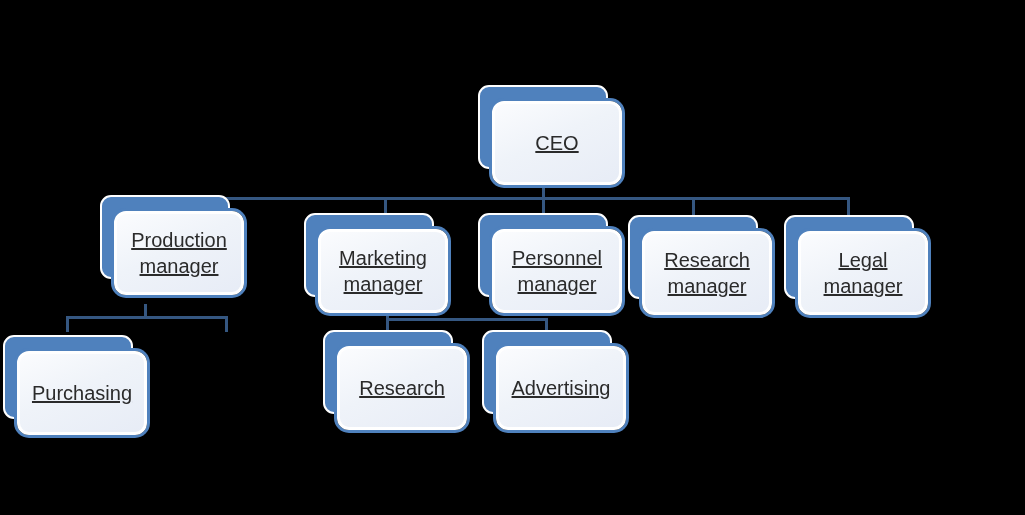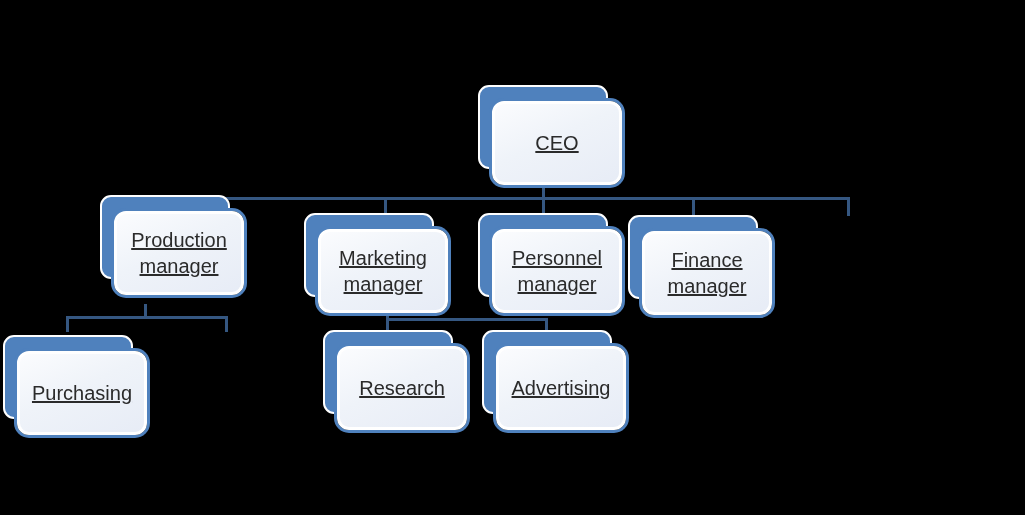--- a/index.html
+++ b/index.html
@@ -124,24 +124,30 @@
   <div class="node node-personnel">
     <div class="back"></div>
     <div class="front">
       <span class="label">Personnel manager</span>
     </div>
   </div>
 
   <div class="node node-finance">
     <div class="back"></div>
     <div class="front">
-      <span class="label">Finance manager</span>
+      <span class="label">Research manager</span>
     </div>
   </div>
 
+  <div class="node node-legal">
+    <div class="back"></div>
+    <div class="front">
+      <span class="label">Legal manager</span>
+    </div>
+  </div>
 
   <div class="node node-purchasing">
     <div class="back"></div>
     <div class="front">
       <span class="label">Purchasing</span>
     </div>
   </div>
 
 
   <div class="node node-advertising">

